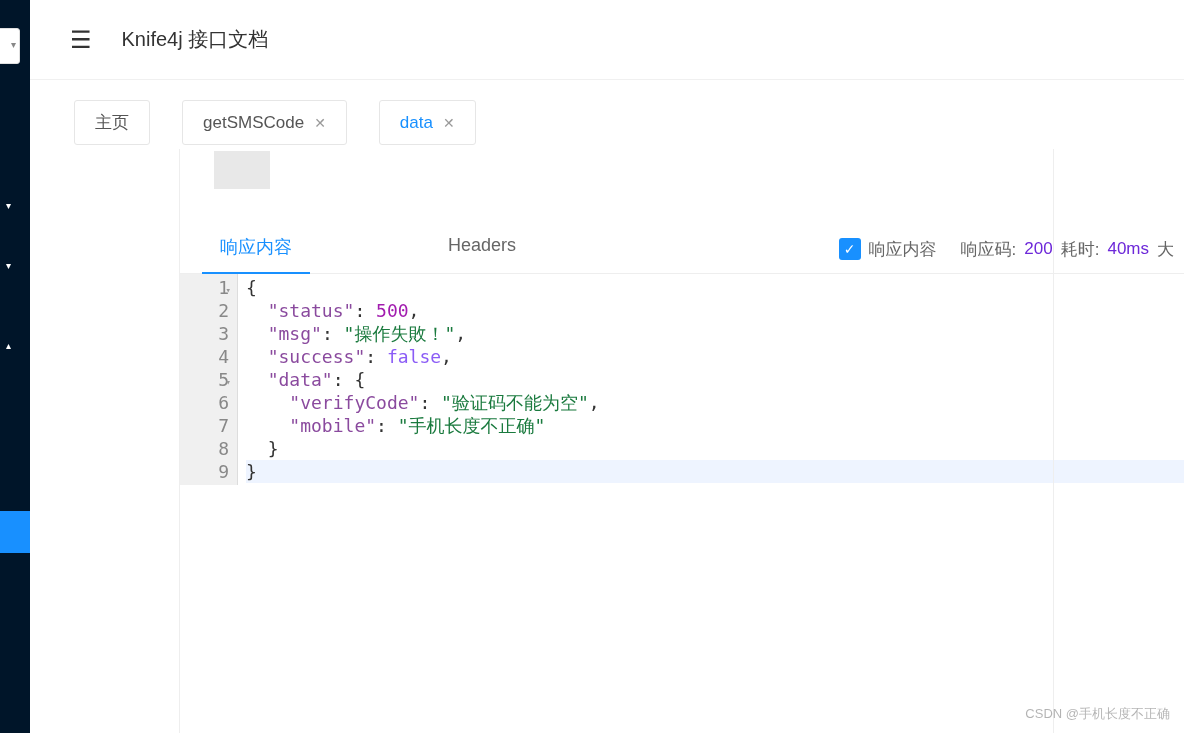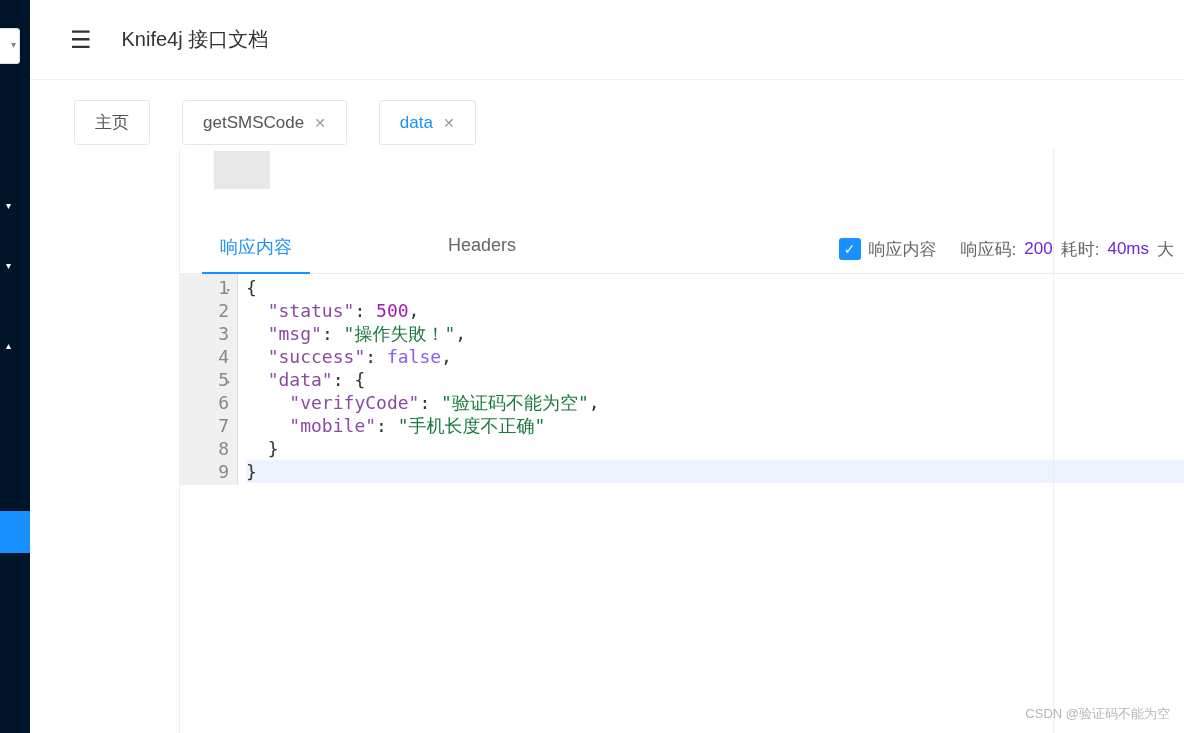--- a/index.html
+++ b/index.html
@@ -138,14 +138,14 @@
               <div class="gutter-line">9</div>
             </div>
           <div class="code-body" id="code-body"><div class="code-line"><span class="tok-punc">{</span></div><div class="code-line"><span>  </span><span class="tok-key">"status"</span><span class="tok-punc">: </span><span class="tok-num">500</span><span class="tok-punc">,</span></div><div class="code-line"><span>  </span><span class="tok-key">"msg"</span><span class="tok-punc">: </span><span class="tok-str">"操作失敗！"</span><span class="tok-punc">,</span></div><div class="code-line"><span>  </span><span class="tok-key">"success"</span><span class="tok-punc">: </span><span class="tok-bool">false</span><span class="tok-punc">,</span></div><div class="code-line"><span>  </span><span class="tok-key">"data"</span><span class="tok-punc">: {</span></div><div class="code-line"><span>    </span><span class="tok-key">"verifyCode"</span><span class="tok-punc">: </span><span class="tok-str">"验证码不能为空"</span><span class="tok-punc">,</span></div><div class="code-line"><span>    </span><span class="tok-key">"mobile"</span><span class="tok-punc">: </span><span class="tok-str">"手机长度不正确"</span></div><div class="code-line"><span>  </span><span class="tok-punc">}</span></div><div class="code-line hl"><span class="tok-punc">}</span></div></div>
         </div>
 
         <div class="content-right-border"></div>
       </div>
     </div>
   </div>
 
-  <div class="watermark">CSDN @验证码不能为空</div>
+  <div class="watermark">CSDN @手机长度不正确</div>
 </div>
 
 </body></html>

